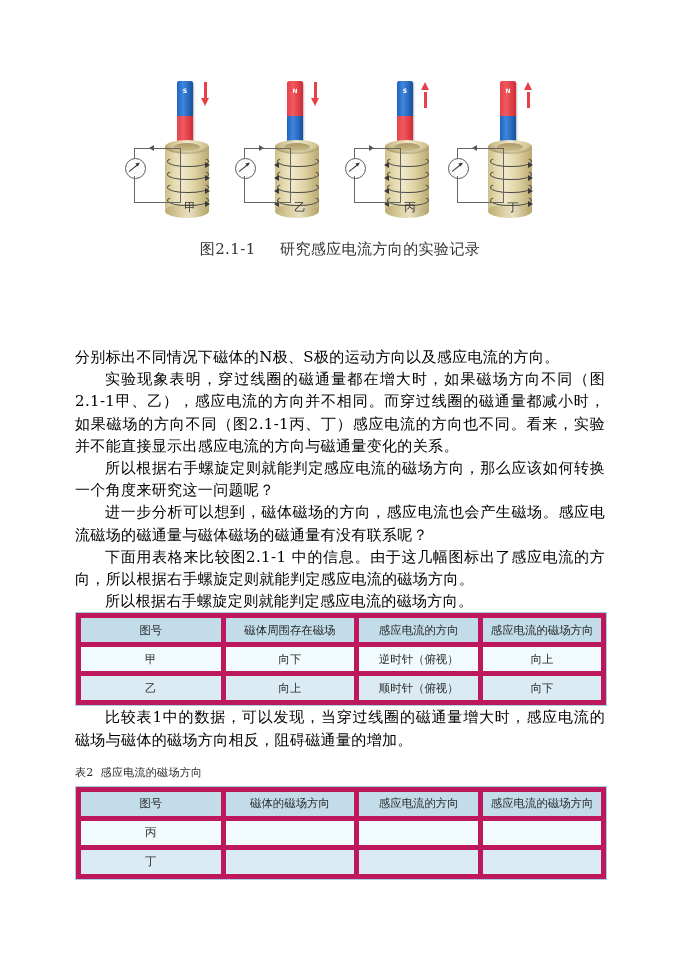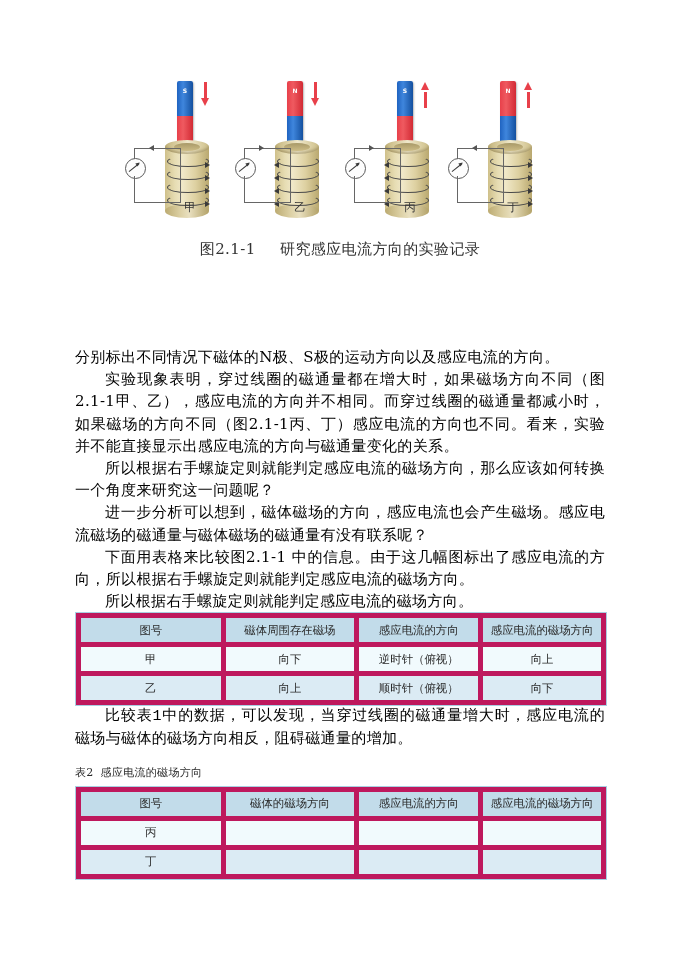--- a/index.html
+++ b/index.html
@@ -132,21 +132,21 @@
   }
   table.data thead th{background:#c2dcea;border-bottom:1px solid #a9cfe2;}
   table.data tbody tr:nth-child(odd) td{background:#f1fafd;}
   table.data tbody tr:nth-child(even) td{background:#dbebf4;}
   table.data col.c1{width:146px;}
   table.data col.c2{width:135px;}
   table.data col.c3{width:125px;}
   table.data col.c4{width:124px;}
   .tbl-wrap{border:1px solid #a9cfe2;width:530px;}
 
-  .mid-para{margin-top:14px;font-family:Liberation Mono, monospace;}
+  .mid-para{margin-top:14px;}
 </style>
 </head>
 <body>
 
 <div class="page">
 
   <div class="figure">
 
     <div class="exp exp-1">
       <div class="magnet">

